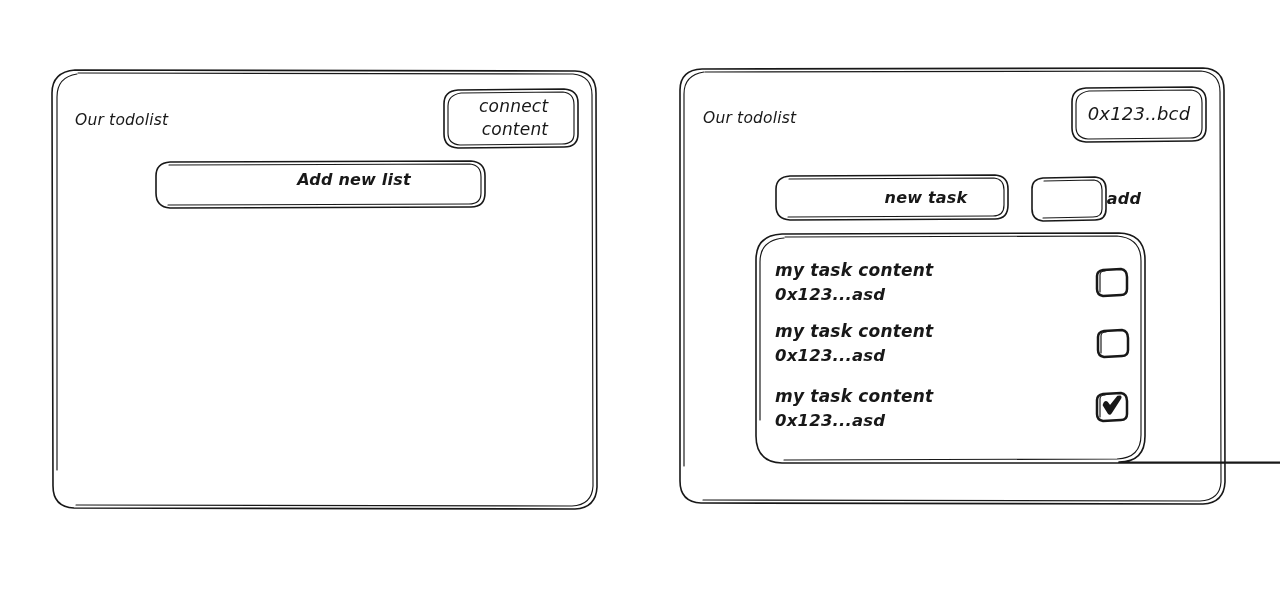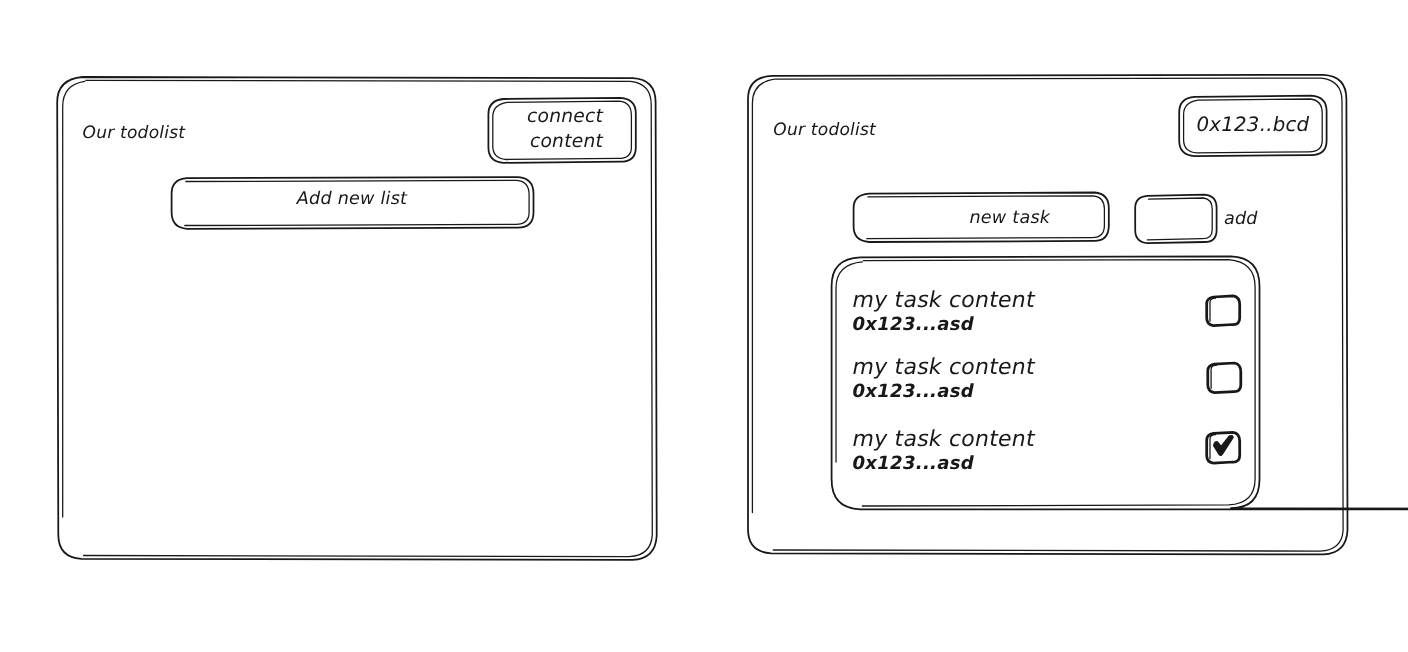--- a/index.html
+++ b/index.html
@@ -50,37 +50,38 @@
     font-style: italic;
     letter-spacing: 0.2px;
   }
   .title-label {
     font-size: 15.5px;
     font-weight: 400;
   }
   .btn-label {
     font-size: 16px;
     text-align: center;
-    font-weight: 400;
+    font-weight: 700;
+    margin-left: 34px;
   }
   .wallet-label {
     font-size: 18px;
     font-weight: 400;
     text-align: center;
   }
   .connect-label {
     font-size: 17px;
     line-height: 23px;
     text-align: center;
     font-weight: 400;
   }
   .connect-label .l2 { display:block; margin-left: 8px; }
   .task-main {
-    font-size: 20px;
-    font-weight: 400;
+    font-size: 17px;
+    font-weight: 700;
   }
   .task-sub {
     font-size: 16.5px;
     font-weight: 700;
   }
   .center-x { transform: translateX(-50%); }
 
   
   .hit {
     position: absolute;
@@ -168,24 +169,24 @@
 
   <div class="hit" style="left:156px; top:161px; width:329px; height:47px;"></div>
   <div class="lbl btn-label center-x" style="left:320px; top:170px;">Add new list</div>
 
   <div class="lbl title-label" style="left:703px; top:109px;">Our todolist</div>
 
   <div class="hit" style="left:1072px; top:87px; width:134px; height:55px;"></div>
   <div class="lbl wallet-label center-x" style="left:1139px; top:103px;">0x123..bcd</div>
 
   <div class="hit" style="left:776px; top:175px; width:232px; height:45px;"></div>
-  <div class="lbl btn-label center-x" style="left:918px; top:188px;">new task</div>
+  <div class="lbl btn-label center-x" style="left:892px; top:188px;">new task</div>
 
   <div class="hit" style="left:1032px; top:177px; width:74px; height:44px;"></div>
-  <div class="lbl btn-label center-x" style="left:1128px; top:189px;">add</div>
+  <div class="lbl btn-label center-x" style="left:1090px; top:189px;">add</div>
 
   <div class="hit" style="left:770px; top:256px; width:340px; height:50px;"></div>
   <div class="lbl task-main" style="left:775px; top:260px;">my task content</div>
   <div class="lbl task-sub" style="left:775px; top:285px;">0x123...asd</div>
   <div class="hit" style="left:1095px; top:267px; width:34px; height:31px;"></div>
 
   <div class="hit" style="left:770px; top:317px; width:340px; height:50px;"></div>
   <div class="lbl task-main" style="left:775px; top:321px;">my task content</div>
   <div class="lbl task-sub" style="left:775px; top:346px;">0x123...asd</div>
   <div class="hit" style="left:1096px; top:328px; width:34px; height:31px;"></div>

